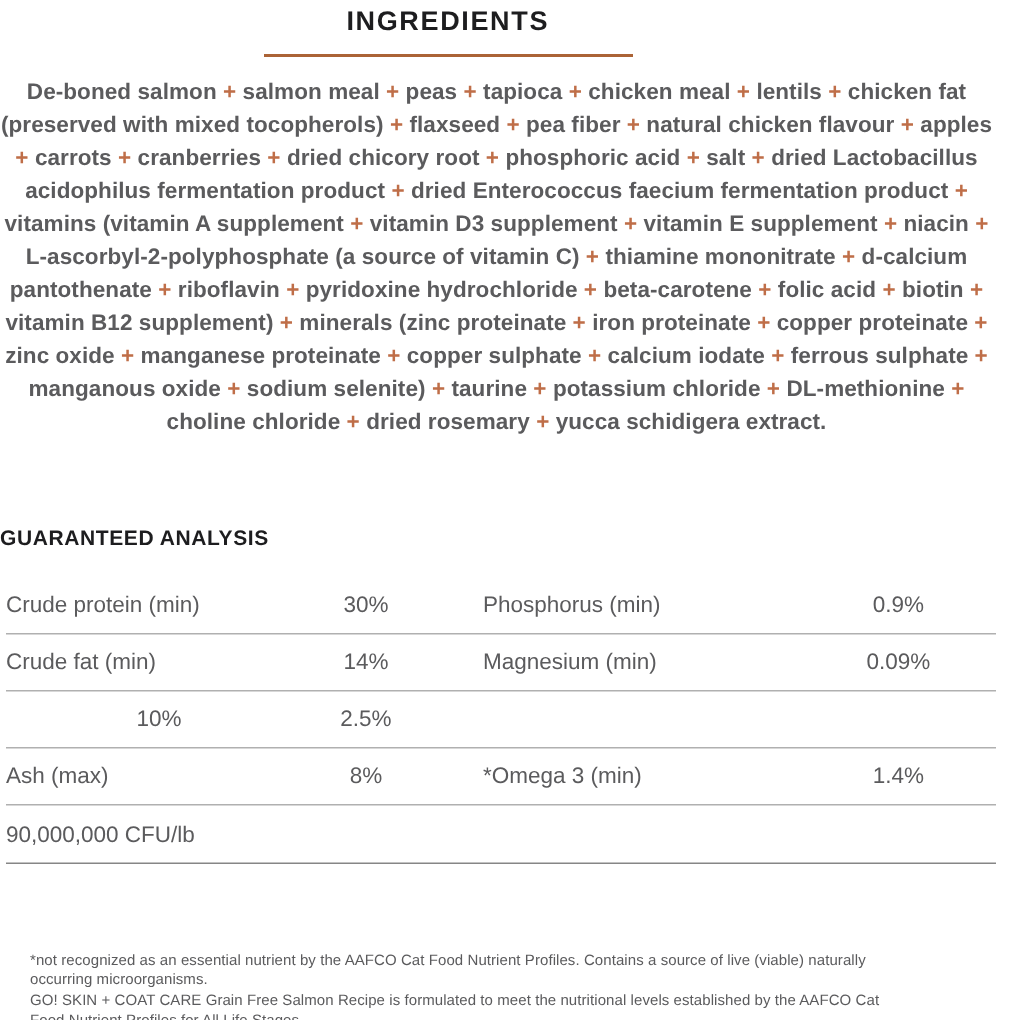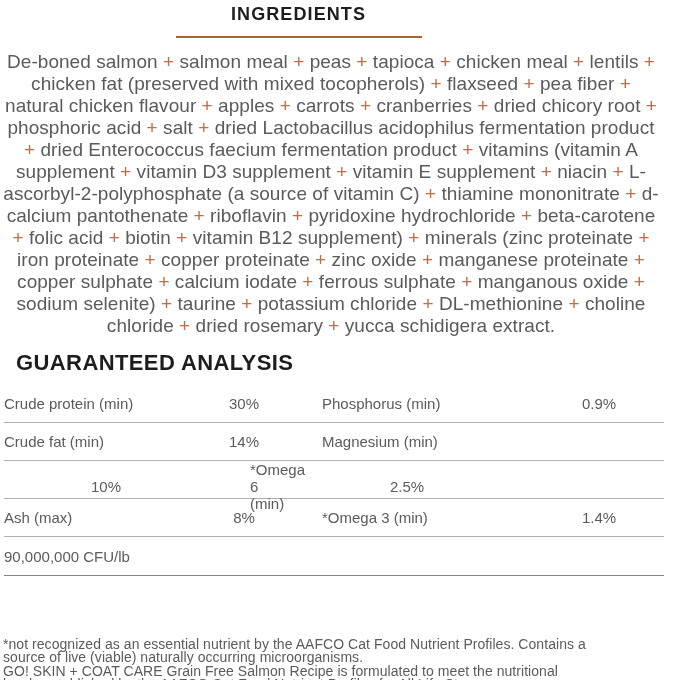--- a/index.html
+++ b/index.html
@@ -27,28 +27,28 @@
     color:var(--heading);
   }
   .title-rule{
     width:246px;height:2px;background:var(--accent-rule);
     margin:11px auto 0;
   }
   .ingredients{
     margin:13px auto 0;
     width:662px;
     text-align:center;
-    font-size:19px;line-height:22px;letter-spacing:0.05px;
+    font-size:15px;line-height:22px;letter-spacing:0.05px;font-weight:bold;
   }
   .plus{color:var(--plus);}
 
   
   .ga-title{
-    position:absolute;top:350px;left:16px;margin:0;
-    font-size:22px;font-weight:bold;letter-spacing:0.4px;
+    position:absolute;top:350px;left:0;margin:0;
+    font-size:14px;font-weight:bold;letter-spacing:0.4px;
     color:var(--heading);
   }
   .ga-table{
     position:absolute;top:385px;left:4px;width:660px;
     font-size:15px;
   }
   .ga-row{
     display:grid;
     grid-template-columns:204px 72px 254px 130px;
     align-items:center;
@@ -62,22 +62,22 @@
     display:grid;
     grid-template-columns:530px 130px;
     align-items:center;
     height:38px;
     border-bottom:1px solid var(--line-dark);
   }
   .ga-wide-row .ga-cell-val{text-align:left;}
 
   
   .footnote{
-    position:absolute;left:3px;right:3px;
-    font-size:14px;line-height:13px;letter-spacing:0.05px;
+    position:absolute;left:20px;right:3px;
+    font-size:10px;line-height:13px;letter-spacing:0.05px;
   }
   .footnote-1{top:624px;}
   .footnote-2{top:651px;}
 </style>
 </head>
 <body>
 
 <div class="page">
 
   <h1 class="ing-title">INGREDIENTS</h1>
@@ -93,24 +93,24 @@
     <div class="ga-row">
         <span class="ga-cell-label">Crude protein (min)</span>
         <span class="ga-cell-val">30%</span>
         <span class="ga-cell-rlabel">Phosphorus (min)</span>
         <span class="ga-cell-val">0.9%</span>
       </div>
       <div class="ga-row">
         <span class="ga-cell-label">Crude fat (min)</span>
         <span class="ga-cell-val">14%</span>
         <span class="ga-cell-rlabel">Magnesium (min)</span>
+        <span class="ga-cell-val">0.09%</span>
       </div>
       <div class="ga-row">
         <span class="ga-cell-val">10%</span>
-        <span class="ga-cell-rlabel">*Omega 6 (min)</span>
         <span class="ga-cell-val">2.5%</span>
       </div>
       <div class="ga-row">
         <span class="ga-cell-label">Ash (max)</span>
         <span class="ga-cell-val">8%</span>
         <span class="ga-cell-rlabel">*Omega 3 (min)</span>
         <span class="ga-cell-val">1.4%</span>
       </div>
       <div class="ga-wide-row">
       <span class="ga-cell-val">90,000,000 CFU/lb</span>

